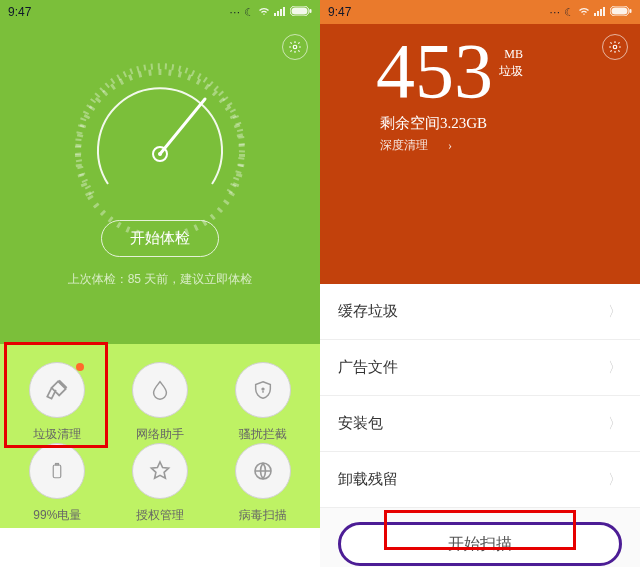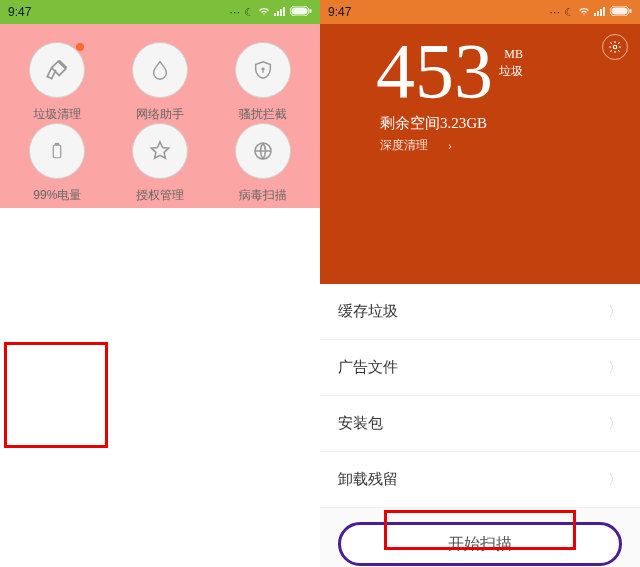--- a/index.html
+++ b/index.html
@@ -64,21 +64,21 @@
     padding: 8px 28px;
     font-size: 15px;
     background: transparent;
   }
   .last-check {
     margin-top: 14px;
     color: rgba(255,255,255,.7);
     font-size: 12px;
   }
   .grid-area {
-    background: #fca5a5;
+    background: #bef264;
     flex: 1;
     display: grid;
     grid-template-columns: repeat(3, 1fr);
     grid-template-rows: repeat(2, 1fr);
     padding: 18px 6px 4px;
   }
   .grid-item {
     display: flex;
     flex-direction: column;
     align-items: center;
@@ -193,20 +193,43 @@
       <span>
         <svg width="22" height="10" viewBox="0 0 22 10">
             <rect x="0" y="0" width="19" height="10" rx="5" fill="none" stroke="#fff" stroke-width="1"></rect>
             <rect x="1.5" y="1.5" width="16" height="7" rx="3.5" fill="#fff"></rect>
             <rect x="19.5" y="3" width="2" height="4" rx="1" fill="#fff"></rect>
           </svg>
       </span>
     </div>
   </div>
 
+  <div class="top-green">
+    <div class="gear-btn">
+      <svg width="14" height="14" viewBox="0 0 24 24" fill="none" stroke="#fff" stroke-width="2">
+          <circle cx="12" cy="12" r="3"></circle>
+          <path d="M12 2v3M12 19v3M4.2 4.2l2.1 2.1M17.7 17.7l2.1 2.1M2 12h3M19 12h3M4.2 19.8l2.1-2.1M17.7 6.3l2.1-2.1"></path>
+        </svg>
+    </div>
+    <div class="gauge">
+      <svg viewBox="0 0 200 200">
+
+        <circle cx="100" cy="110" r="82" fill="none" stroke="rgba(255,255,255,.35)" stroke-width="6" stroke-dasharray="2 5" stroke-dashoffset="0" pathLength="360" stroke-linecap="butt" transform="rotate(150 100 110)" style="stroke-dasharray:2 5"></circle>
+        <path d="M 32 150 A 82 82 0 1 1 168 150" fill="none" stroke="rgba(255,255,255,.35)" stroke-width="6" stroke-dasharray="2 5"></path>
+
+        <path d="M 48 140 A 62 62 0 1 1 152 140" fill="none" stroke="rgba(255,255,255,.9)" stroke-width="2"></path>
+
+        <line x1="100" y1="110" x2="145" y2="55" stroke="#fff" stroke-width="3" stroke-linecap="round"></line>
+        <circle cx="100" cy="110" r="7" fill="none" stroke="#fff" stroke-width="2"></circle>
+        <circle cx="100" cy="110" r="2" fill="#fff"></circle>
+      </svg>
+    </div>
+    <button class="start-btn">开始体检</button>
+    <div class="last-check">上次体检：85 天前，建议立即体检</div>
+  </div>
 
   <div class="grid-area">
     <div class="grid-item">
       <div class="icon-circle">
         <span class="dot"></span>
         <svg width="26" height="26" viewBox="0 0 24 24" fill="none" stroke="#999" stroke-width="1.6">
             <path d="M14 3l7 7M13 4l-6 6 7 7 6-6zM7 10l-4 8 4 2 4-8"></path>
           </svg>
       </div>
       <span class="grid-label">垃圾清理</span>

